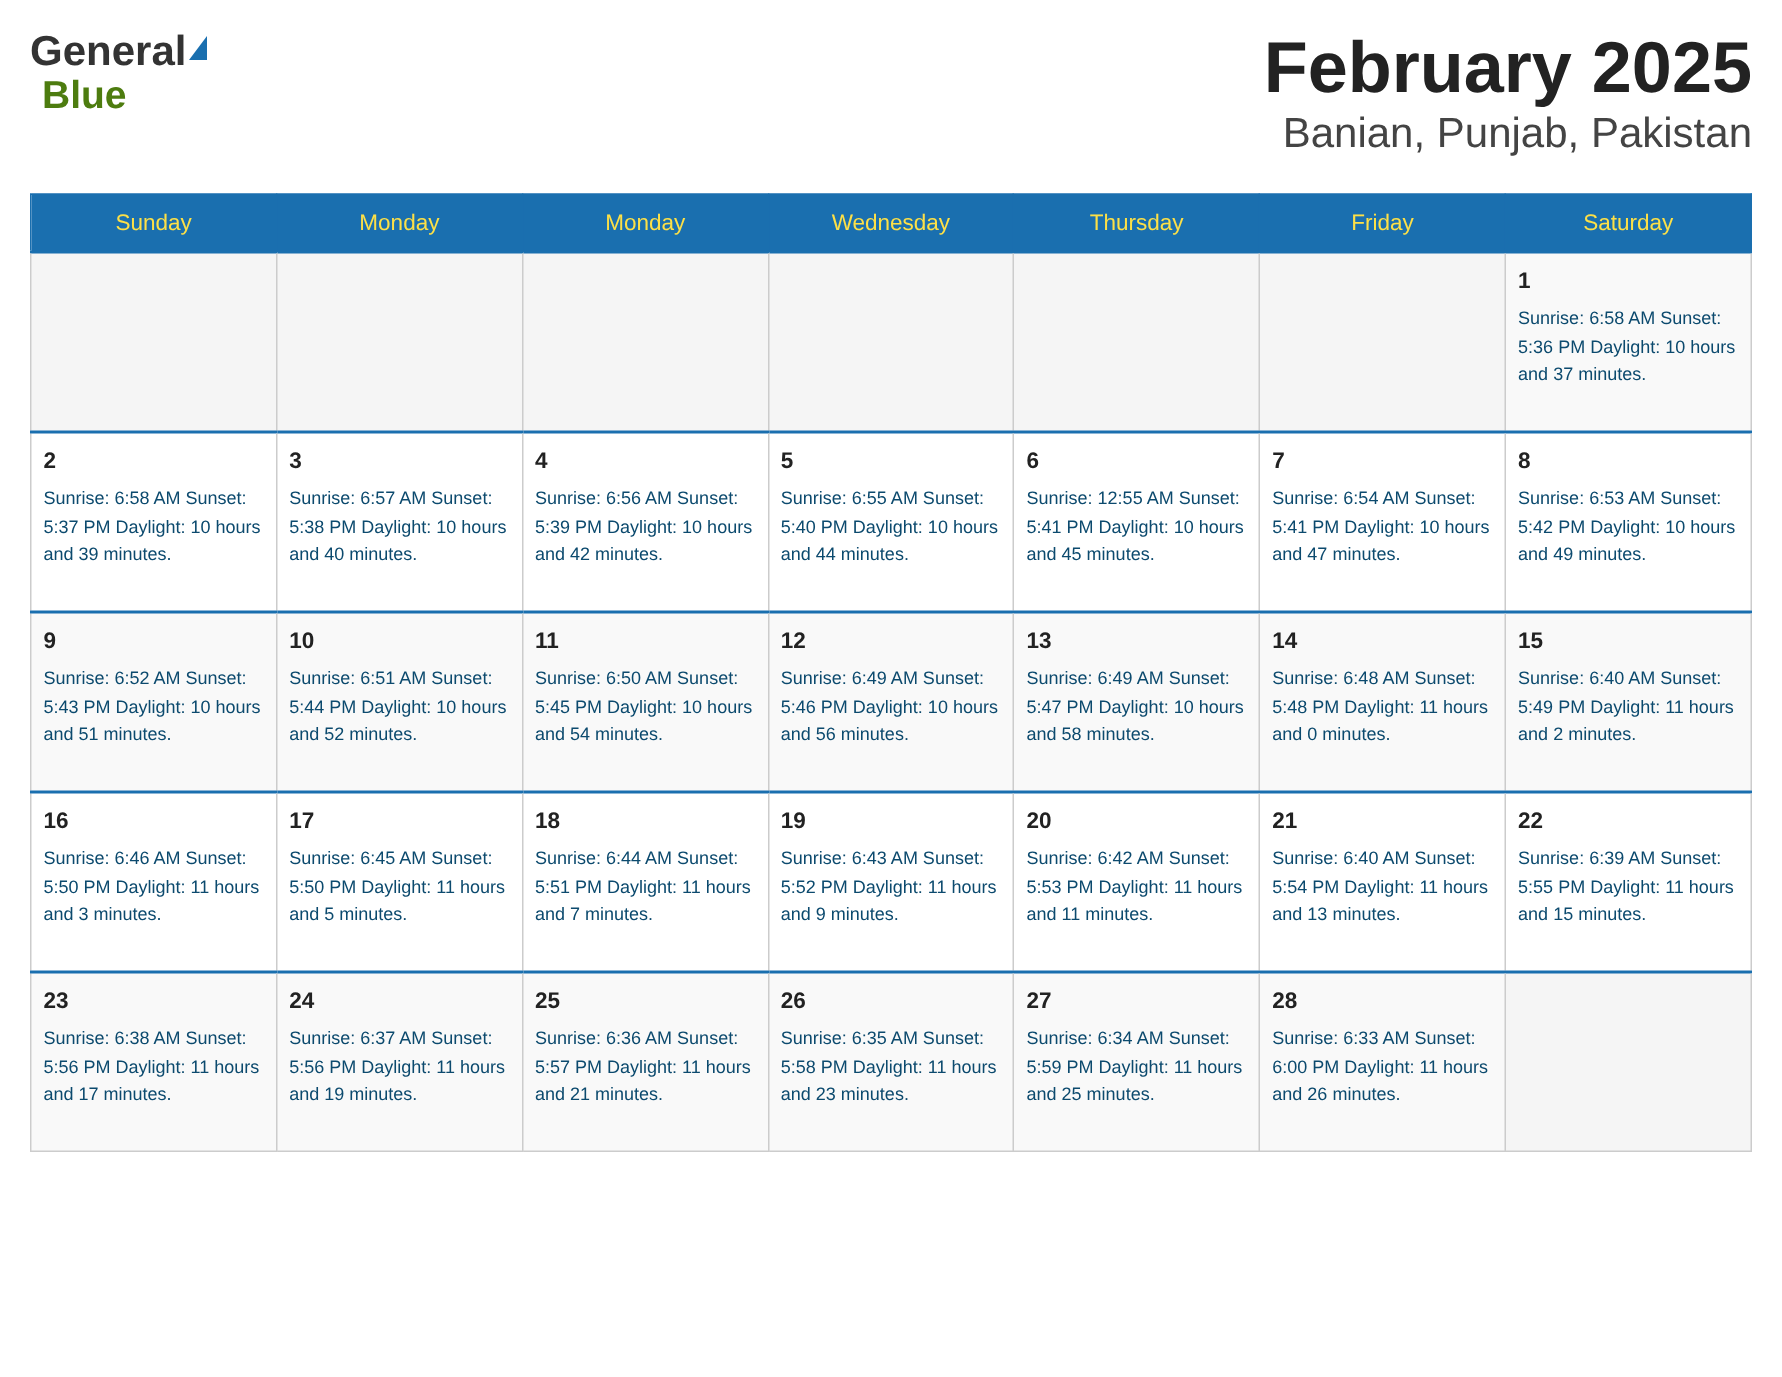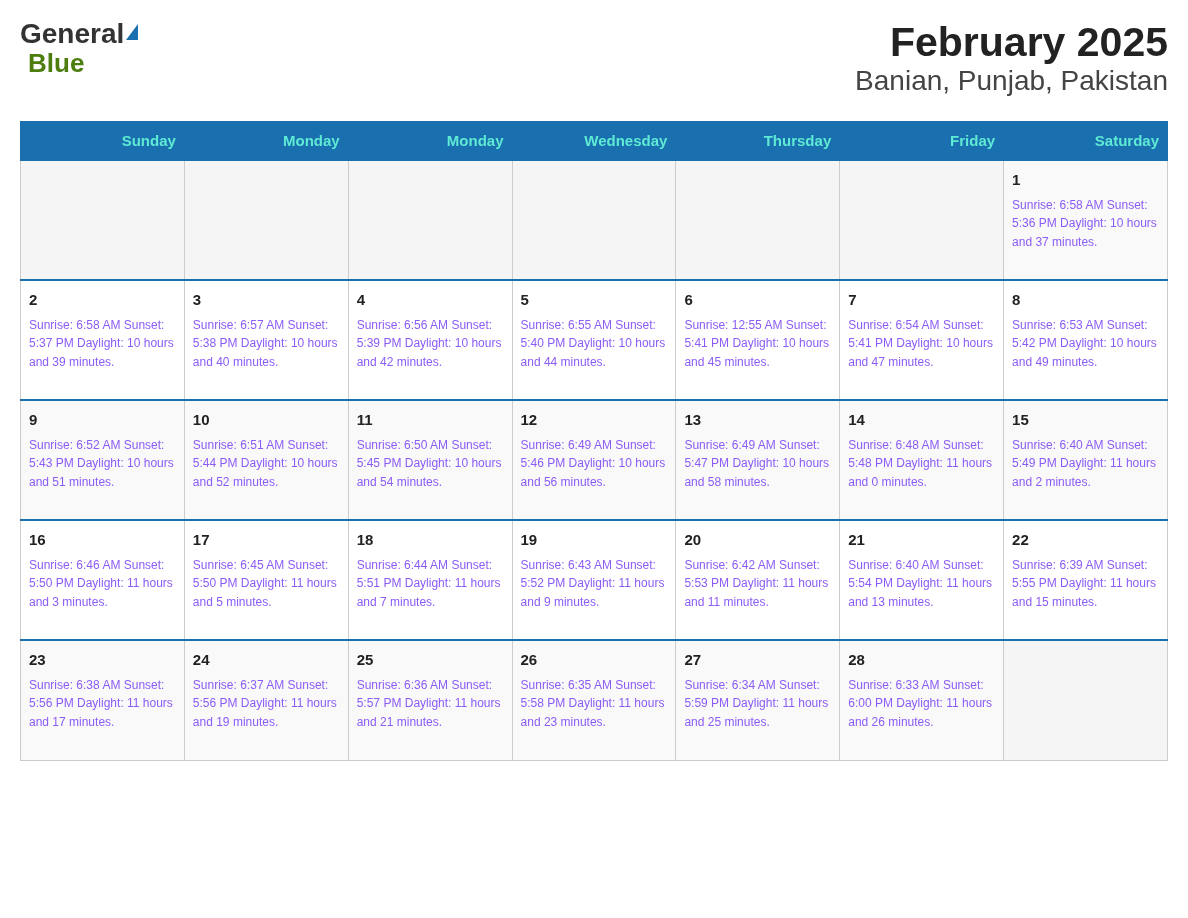--- a/index.html
+++ b/index.html
@@ -44,42 +44,42 @@
       font-weight: bold;
       color: #4d7c0f;
       line-height: 1;
       margin-top: 2px;
       margin-left: 8px;
     }
     .title-area {
       text-align: right;
     }
     .title-area h1 {
-      font-size: 41px;
+      font-size: 48px;
       font-weight: bold;
       color: #222;
       line-height: 1.1;
     }
     .title-area h2 {
       font-size: 28px;
       font-weight: normal;
       color: #444;
     }
     table {
       width: 100%;
       border-collapse: collapse;
       table-layout: fixed;
     }
     thead tr th {
       background-color: #1a6faf;
-      color: #5eead4;
+      color: #fde047;
       font-size: 15px;
-      font-weight: bold;
+      font-weight: normal;
       padding: 10px 8px;
-      text-align: right;
+      text-align: center;
       border: 1px solid #1a6faf;
     }
     tbody tr td {
       vertical-align: top;
       padding: 8px;
       border: 1px solid #ccc;
       font-size: 12.5px;
       line-height: 1.5;
       min-height: 120px;
       height: 120px;
@@ -92,21 +92,21 @@
     }
     .day-number {
       font-size: 15px;
       font-weight: bold;
       color: #222;
       display: block;
       margin-bottom: 4px;
     }
     .day-info {
       font-size: 12px;
-      color: #8b5cf6;
+      color: #0c4a6e;
       line-height: 1.55;
     }
     .empty-cell {
       background: #f5f5f5;
     }
     tbody tr td.border-top {
       border-top: 2px solid #1a6faf;
     }
   </style>
 </head>

